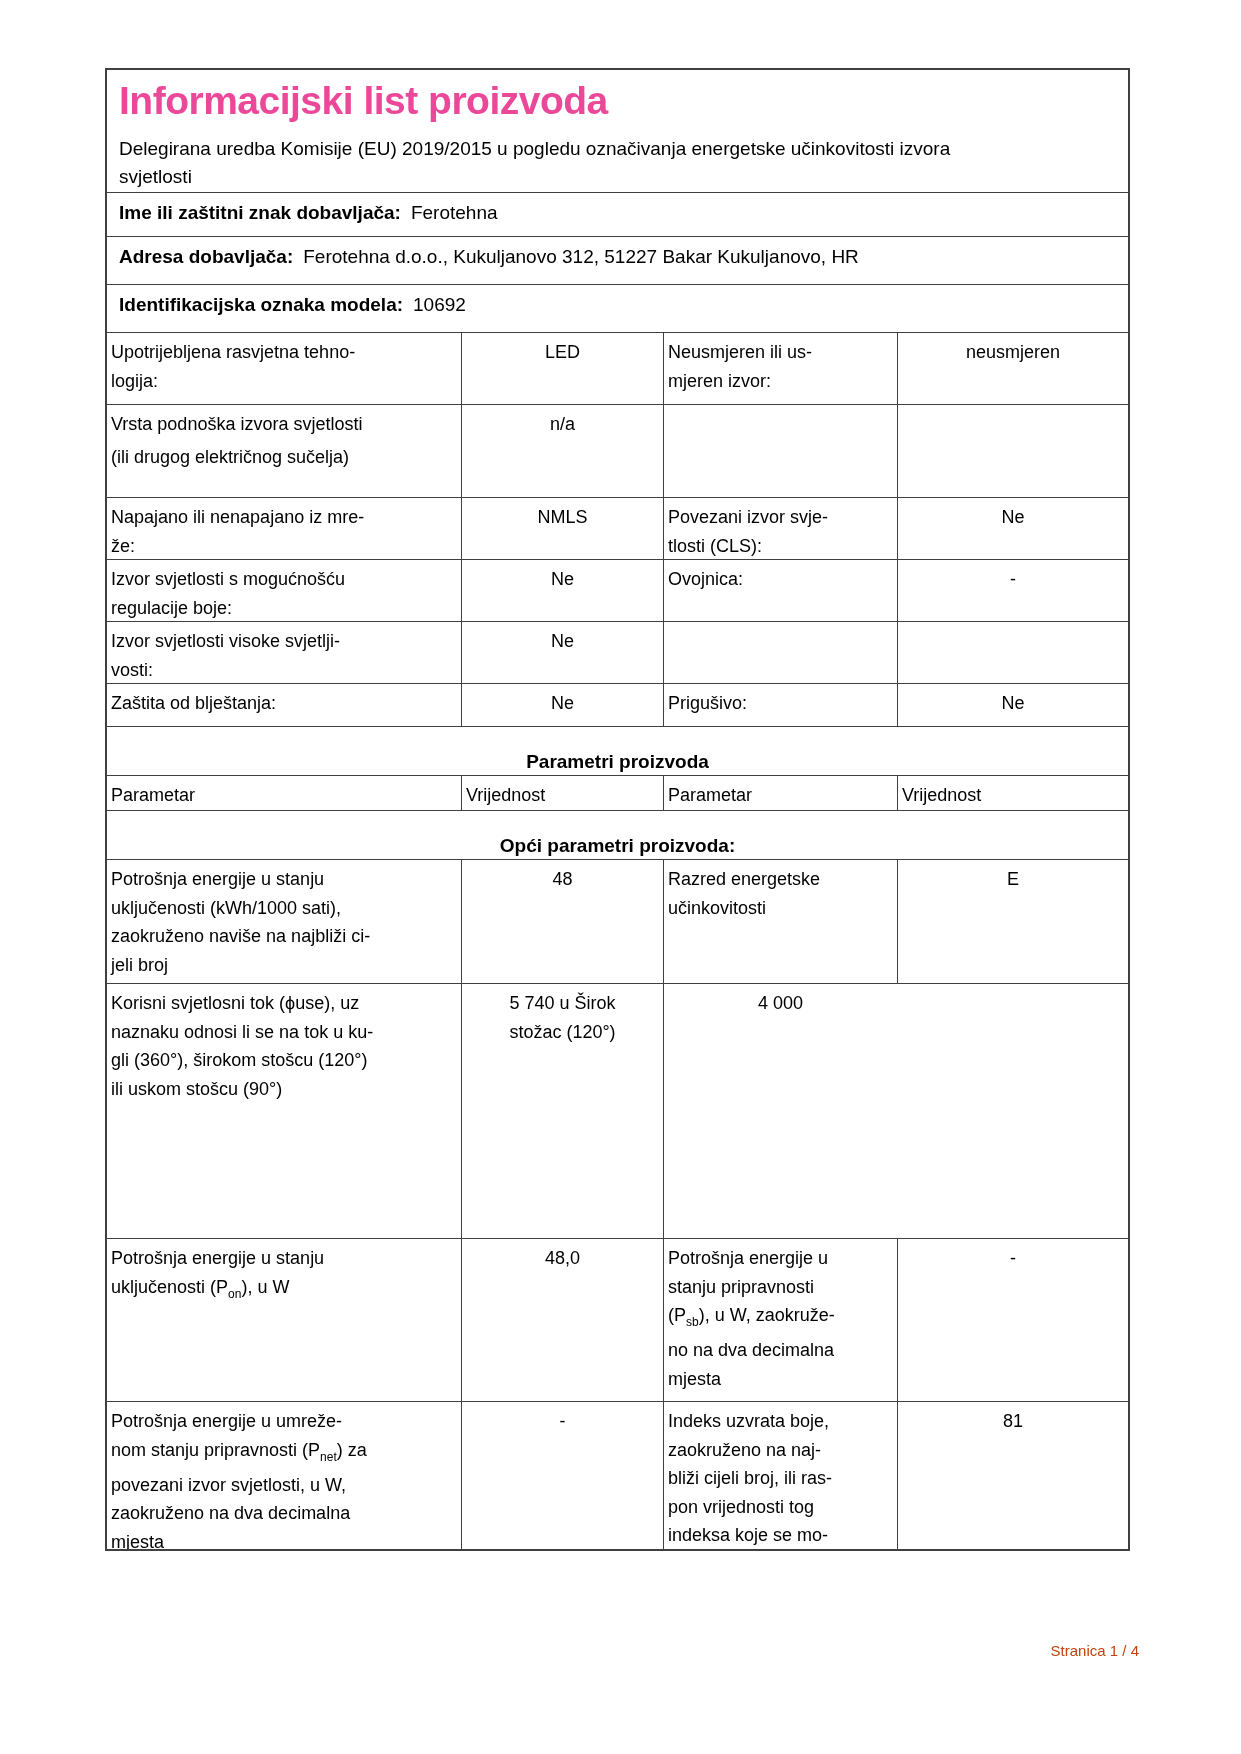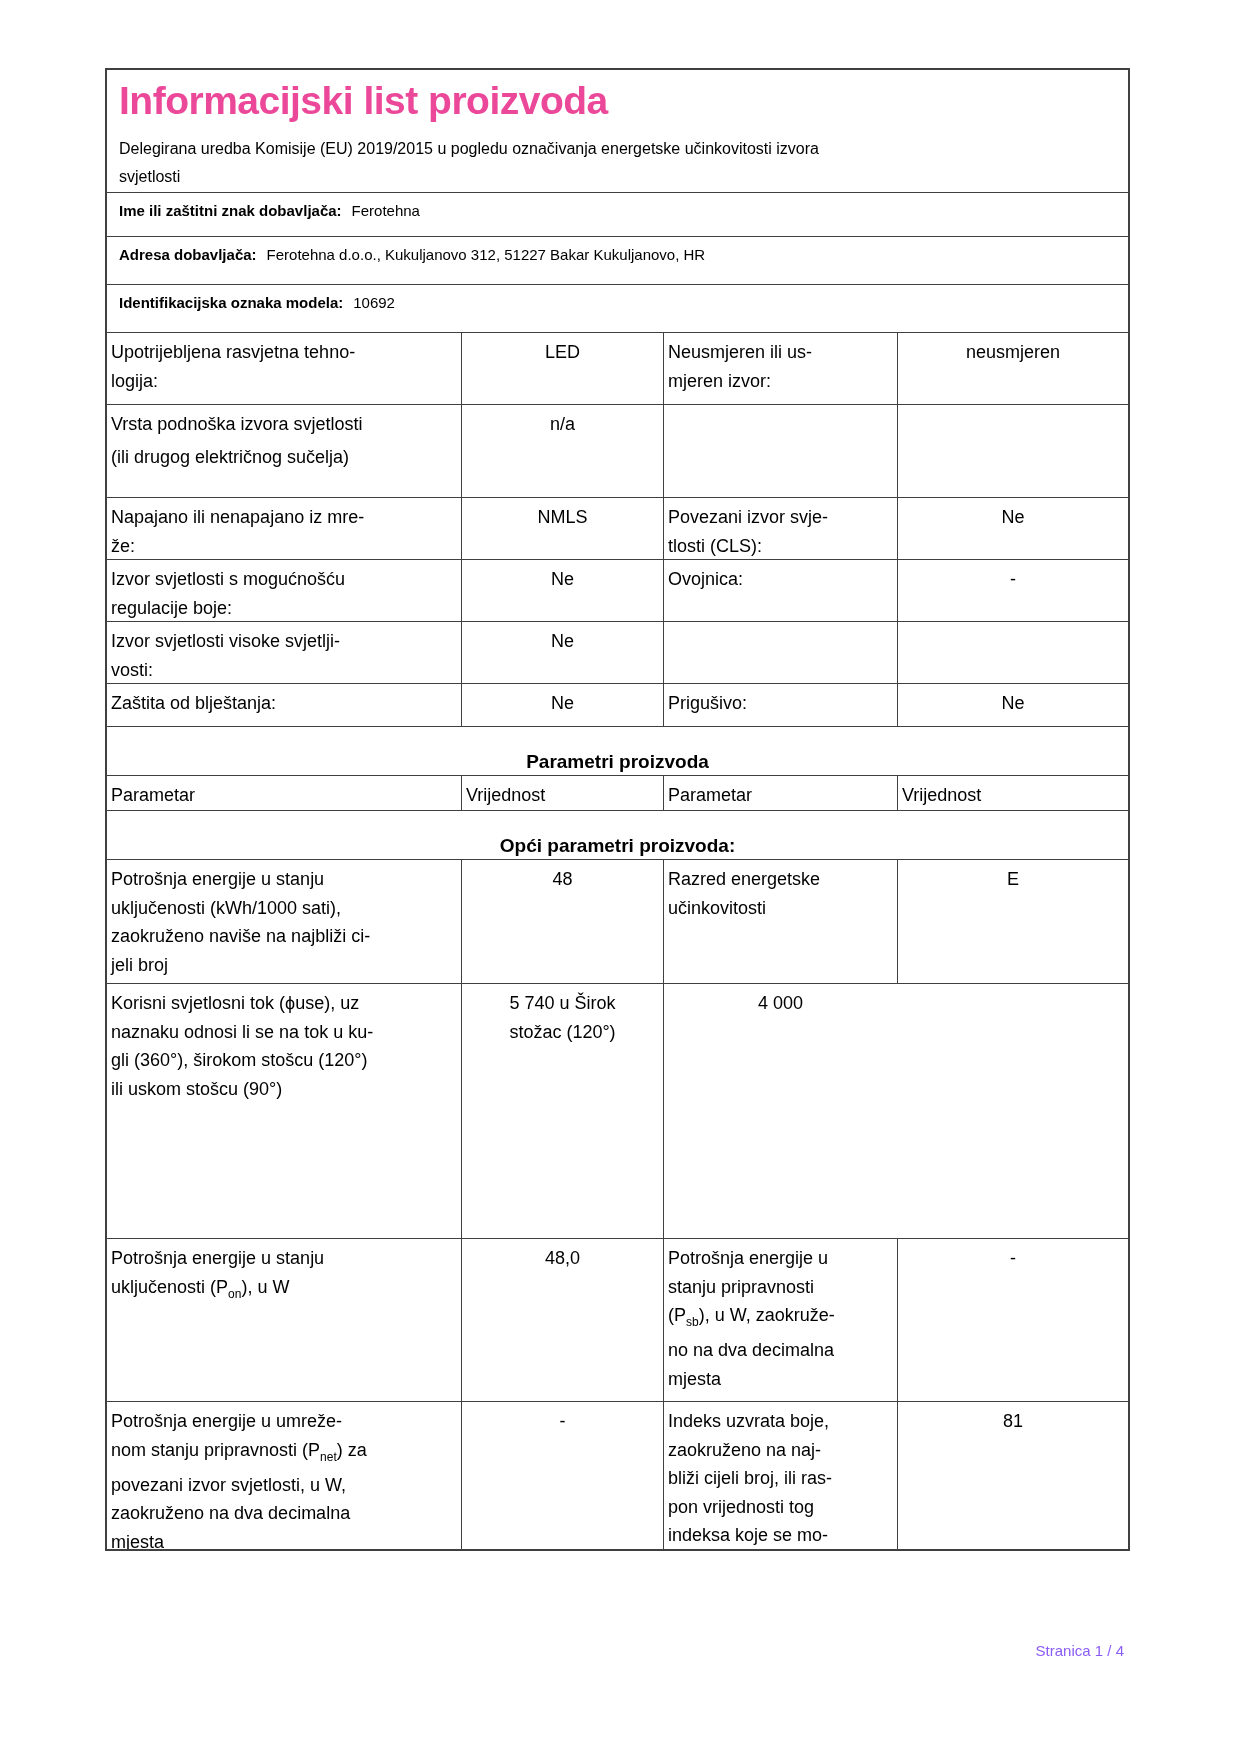--- a/index.html
+++ b/index.html
@@ -12,38 +12,38 @@
     position:absolute; left:105px; top:68px; width:1025px;
     border:2px solid #404040; background:#fff;
   }
   .doc > div + div { border-top:1px solid #404040; }
 
   .title-block { padding:10px 16px 6px 12px; height:122px; overflow:hidden; }
   .title-block h1 {
     font-size:39px; font-weight:700; letter-spacing:-0.5px;
     color:#ec4899; margin:0 0 12px 0; line-height:1.1;
   }
-  .subtitle { font-size:16px; line-height:28px; white-space:pre-line; }
+  .subtitle { font-size:19px; line-height:28px; white-space:pre-line; }
 
-  .info-row { padding:9px 14px 4px 12px; font-size:15px; overflow:hidden; }
+  .info-row { padding:9px 14px 4px 12px; font-size:19px; overflow:hidden; }
   .info-row .lbl { font-weight:700; }
   .info-row .val { margin-left:10px; }
 
   .gr { display:grid; grid-template-columns:354px 202px 234px 1fr; overflow:hidden; }
   .gr .c { padding:5px 8px 4px 4px; font-size:18px; line-height:28.5px; white-space:pre-line; overflow:hidden; }
   .gr .c + .c { border-left:1px solid #404040; }
   .gr .c.num { text-align:center; padding-left:4px; padding-right:4px; }
   .merged { padding:24px 10px; font-size:19px; font-weight:700; text-align:center; overflow:hidden; }
   .hdr .c { font-weight:400; }
   .para2 { display:block; margin-top:4px; }
   sub { font-size:12px; }
 
   .footer {
-    position:absolute; right:117px; top:1642px;
-    font-size:15px; color:#8b5cf6;
+    position:absolute; right:102px; top:1642px;
+    font-size:15px; color:#c2410c;
   }
 </style>
 </head>
 <body>
 
 <div class="doc">
 
   <div class="title-block">
     <h1>Informacijski list proizvoda</h1>
     <div class="subtitle">Delegirana uredba Komisije (EU) 2019/2015 u pogledu označivanja energetske učinkovitosti izvora

